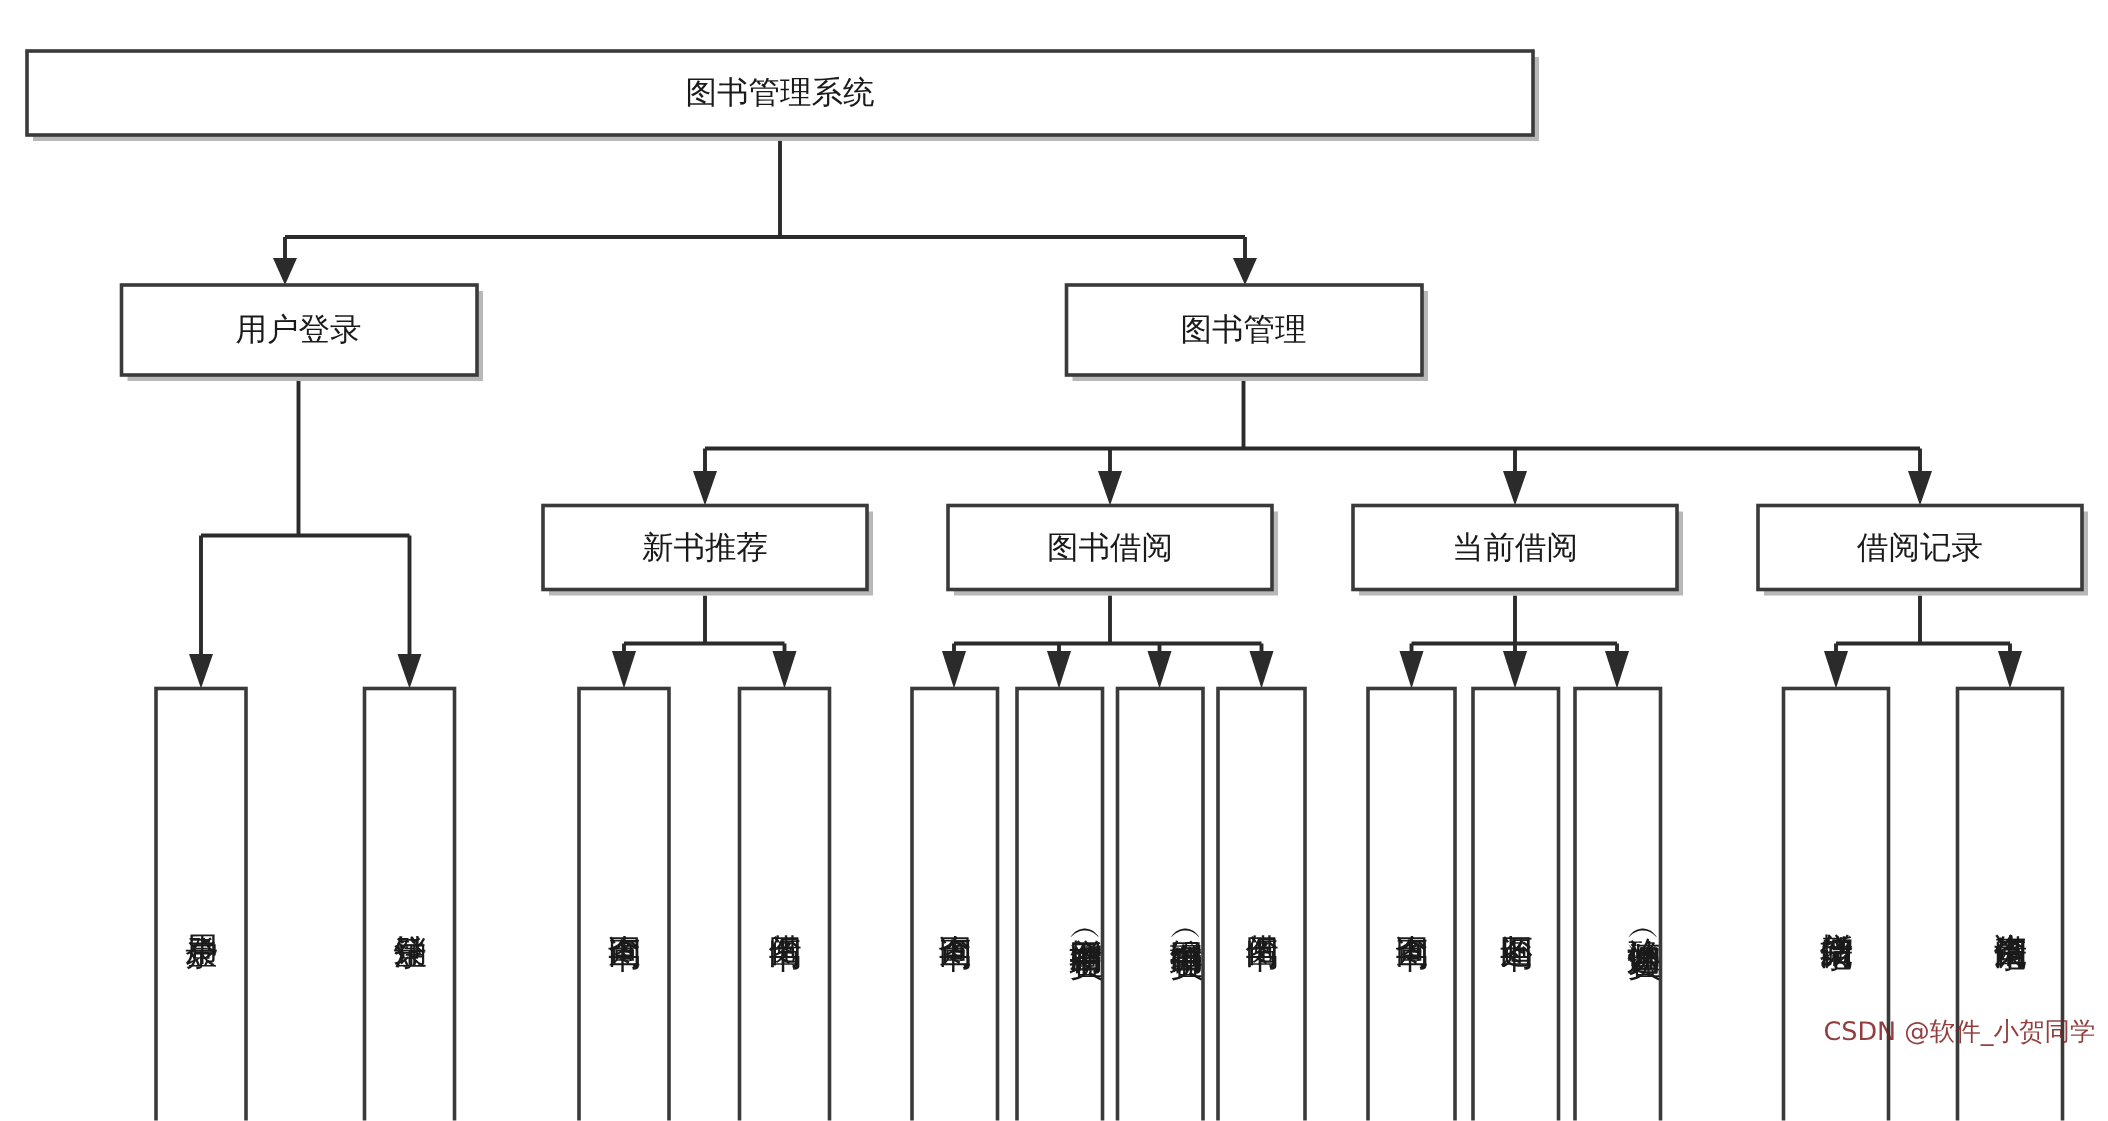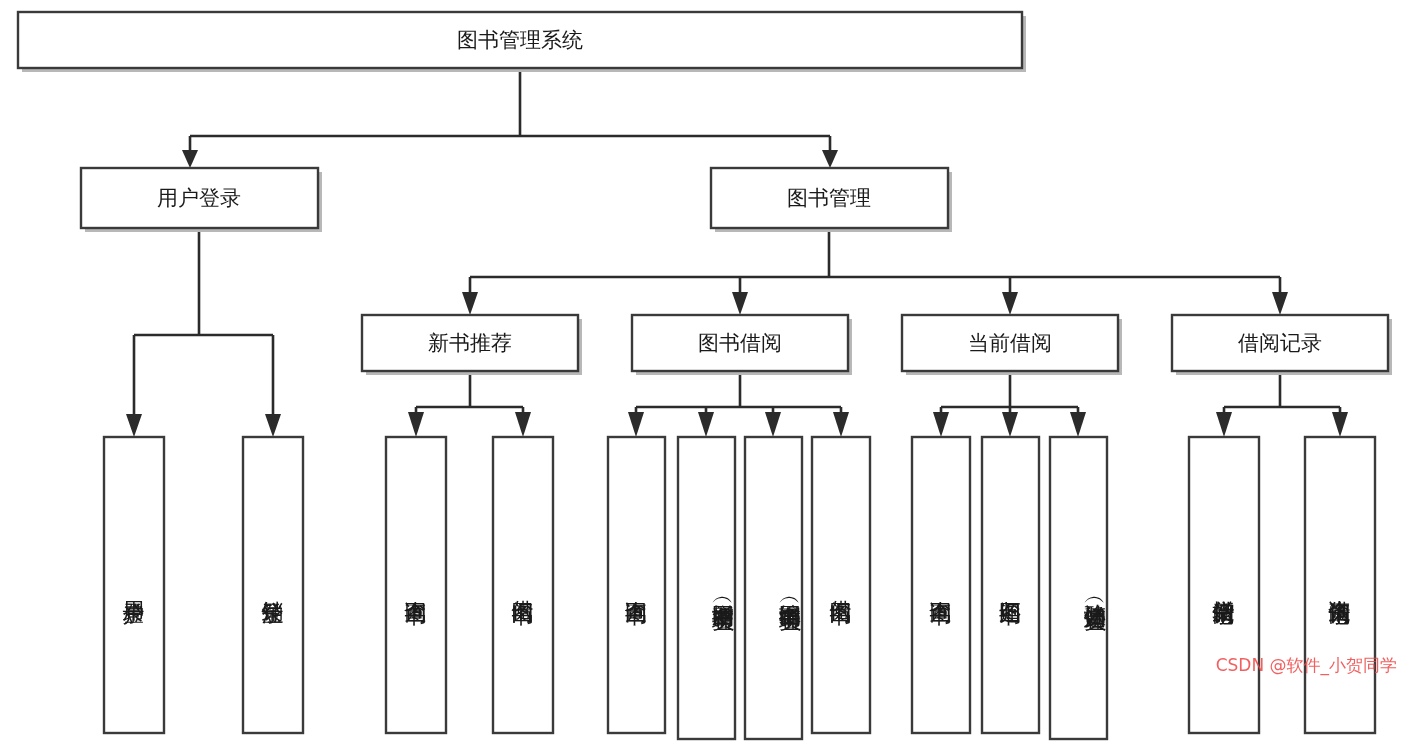--- a/index.html
+++ b/index.html
@@ -10,20 +10,21 @@
   body {
     width: 1405px;
     height: 747px;
     font-family: "DejaVu Sans", "Liberation Sans", sans-serif;
     overflow: hidden;
   }
   #diagram-root {
     position: relative;
     width: 1405px;
     height: 681px;
+    margin-top: 22px;
   }
   svg#tree-svg {
     position: absolute;
     top: 0;
     left: 0;
     width: 1405px;
     height: 747px;
   }
   .node-box {
     fill: #ffffff;
@@ -61,21 +62,21 @@
     text-align: center;
     white-space: nowrap;
     pointer-events: none;
   }
   #watermark {
     position: absolute;
     right: 8px;
     bottom: 4px;
     font-family: "DejaVu Sans", "Liberation Sans", sans-serif;
     font-size: 17px;
-    color: #ef4444;
+    color: #7f1d1d;
     opacity: 0.85;
     white-space: nowrap;
   }
 </style>
 </head>
 <body>
 
 <div id="diagram-root">
 
   <svg id="tree-svg" viewBox="0 0 1405 747">

